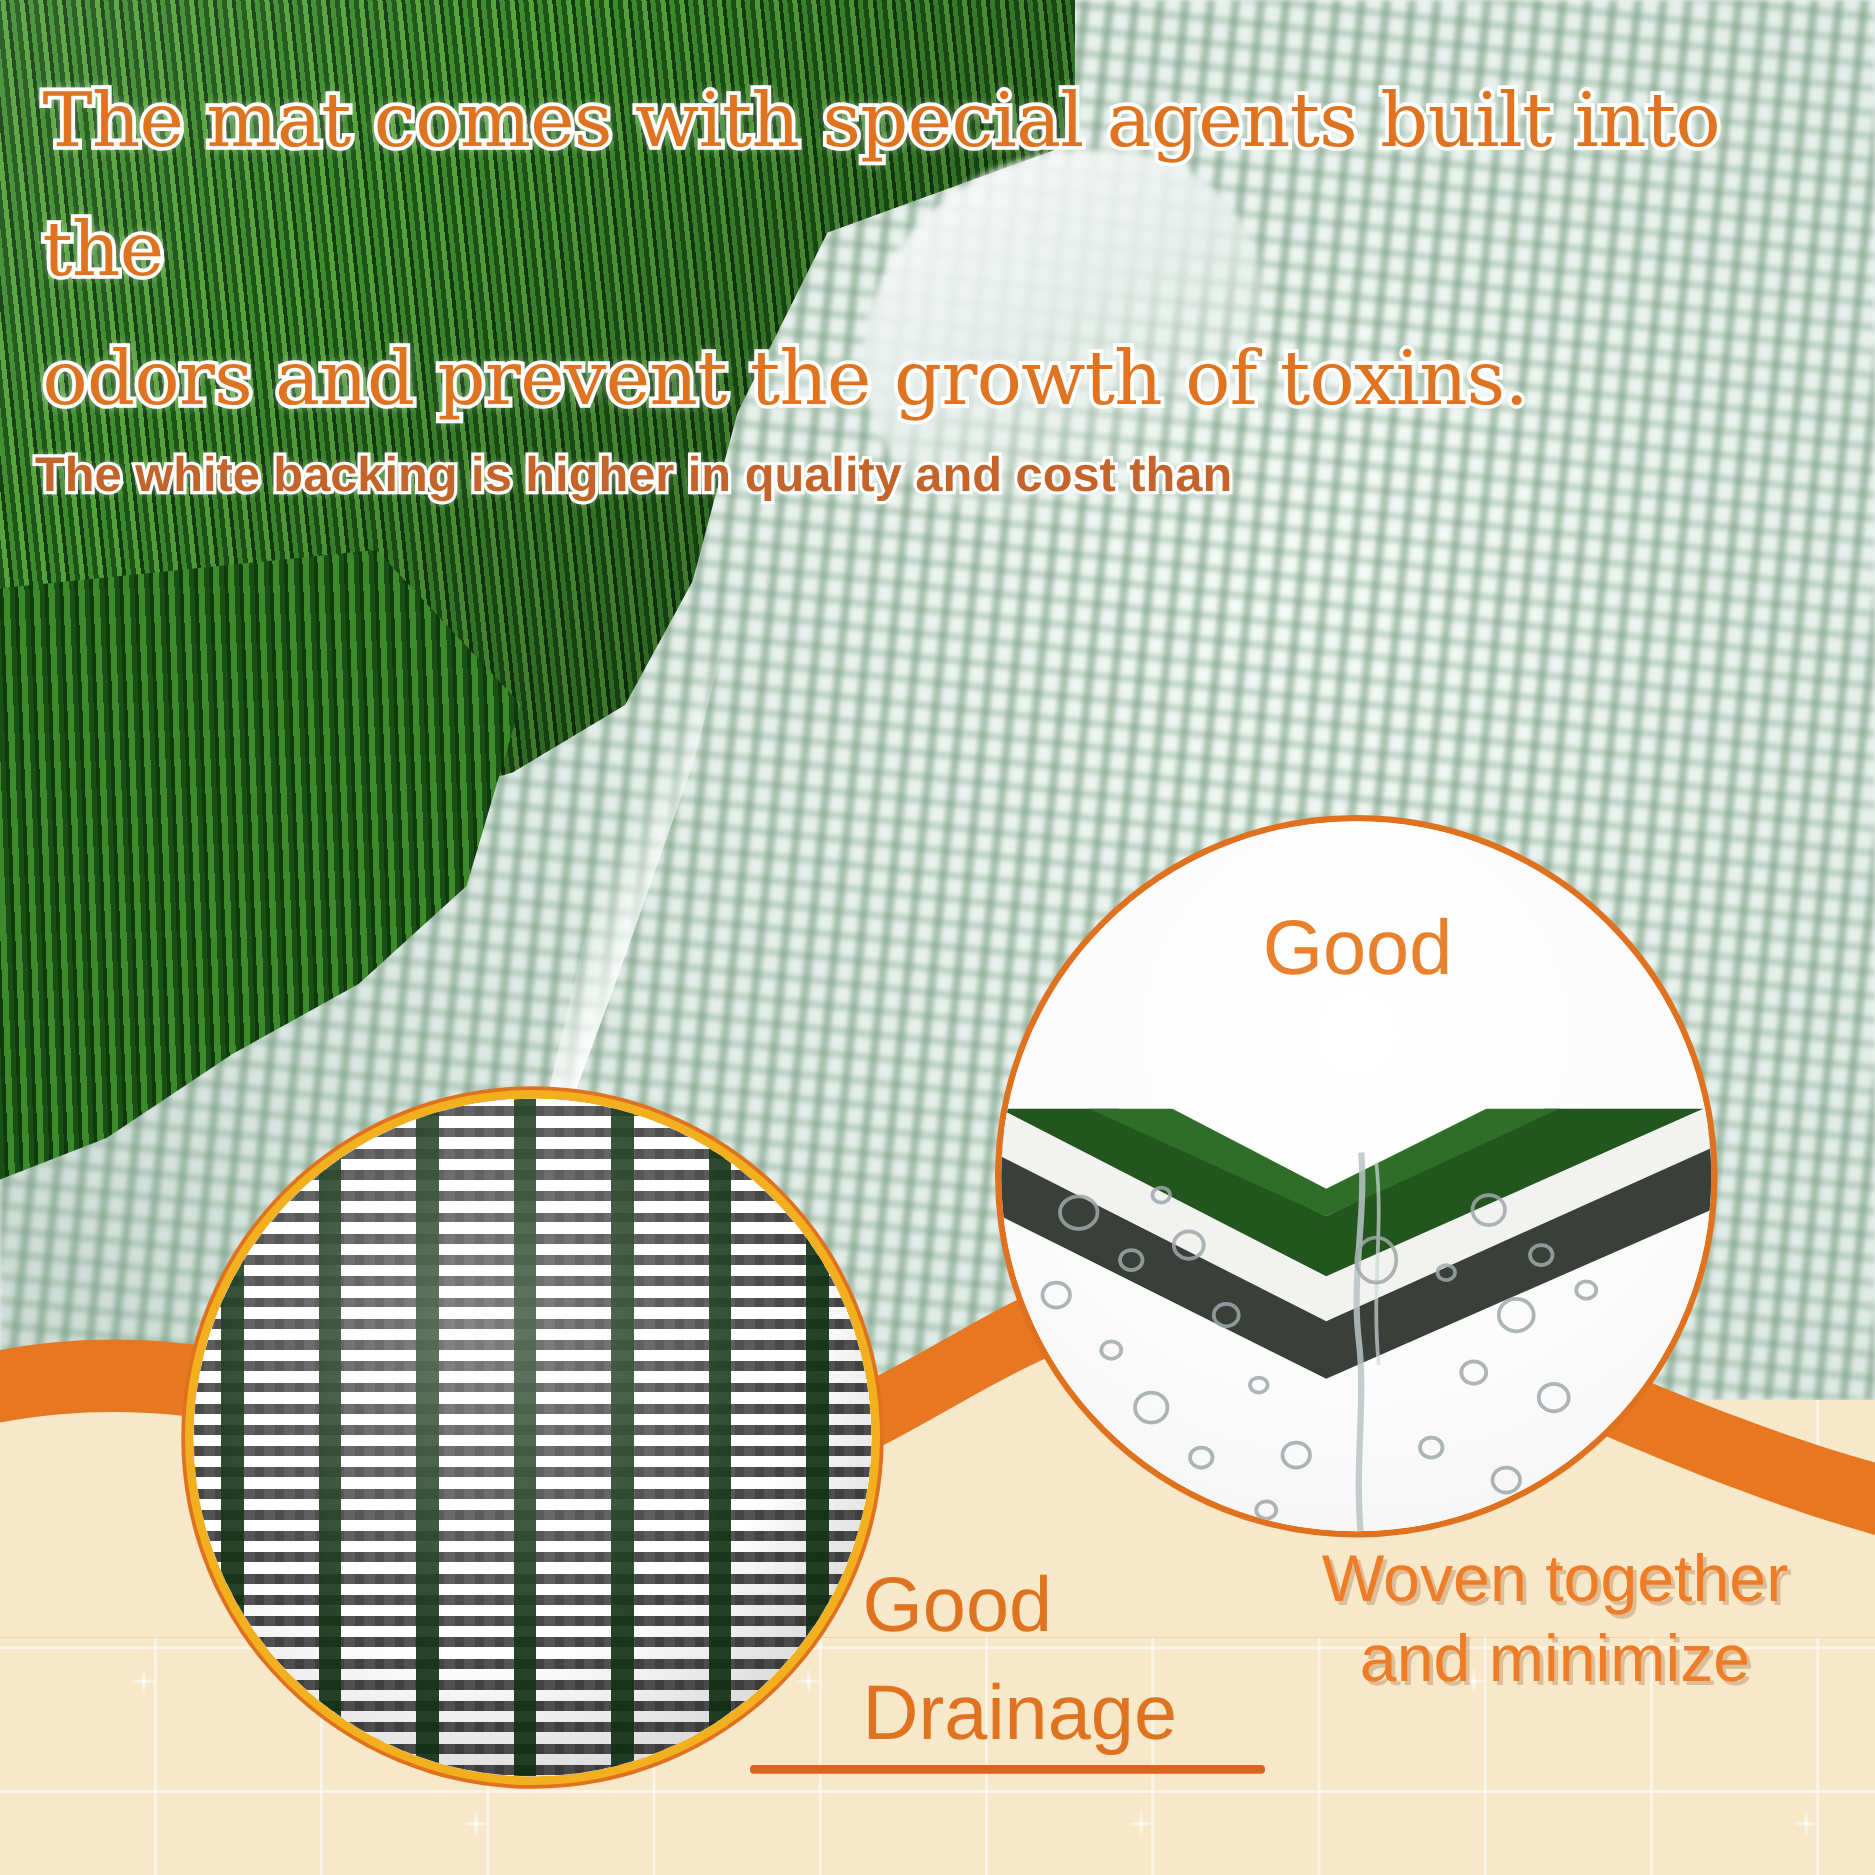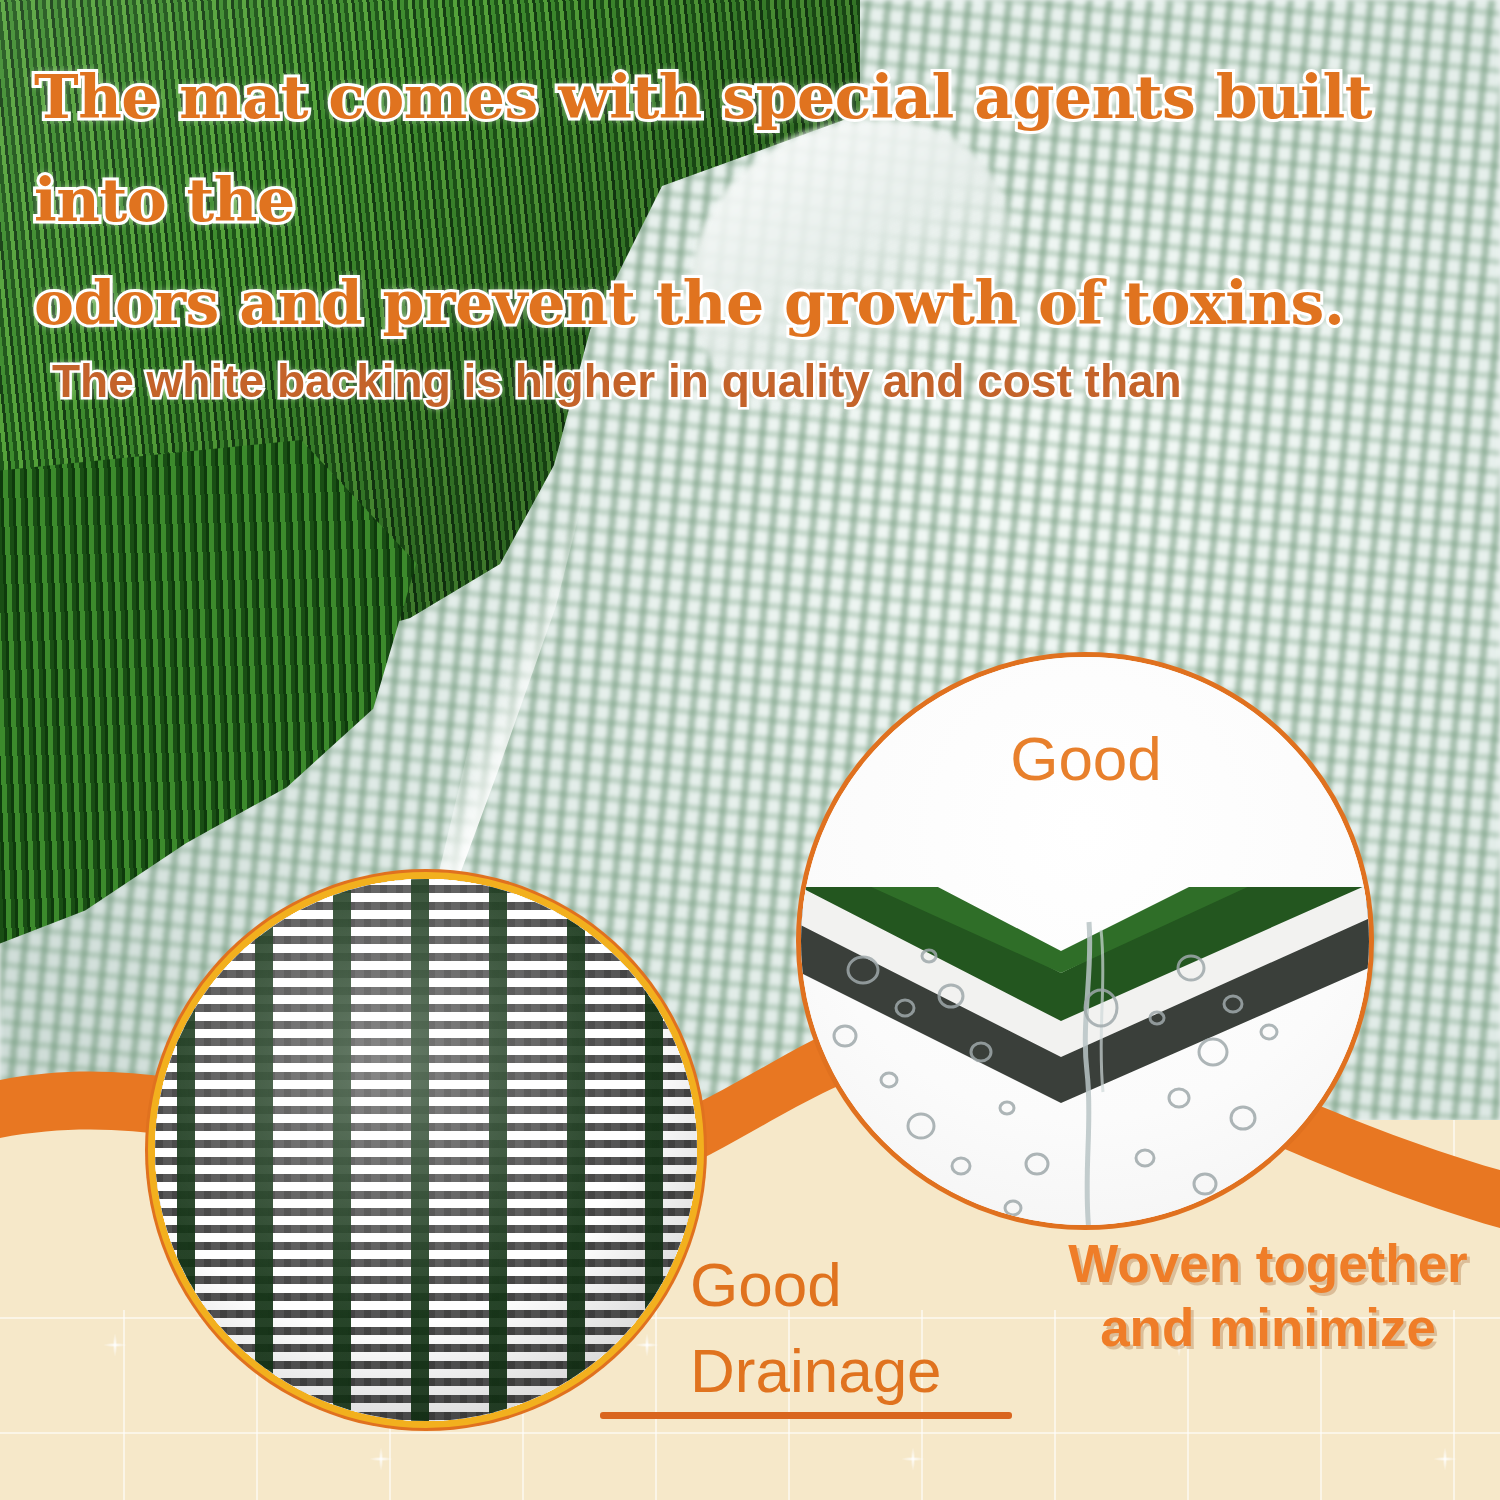--- a/index.html
+++ b/index.html
@@ -144,34 +144,34 @@
   
   .v-turf{
     position:absolute;left:-40px;top:230px;width:660px;height:300px;
   }
   .droplets{position:absolute;left:0;top:255px;width:578px;height:330px;}
 
   
   .headline{
     position:absolute;left:34px;top:46px;width:1450px;
     font-family:"DejaVu Serif", serif;
-    font-weight:bold;
+    font-weight:normal;
     font-size:60px;
     line-height:103px;
     letter-spacing:-.5px;
     color:#e0731f;
     -webkit-text-stroke:6px #ffffff;
     paint-order:stroke fill;
     text-shadow:0 0 9px rgba(255,255,255,.95);
   }
   .subtitle{
-    position:absolute;left:52px;top:352px;width:1300px;
+    position:absolute;left:28px;top:352px;width:1300px;
     font-family:"Liberation Sans", sans-serif;
     font-weight:bold;
-    font-size:46px;
+    font-size:39px;
     line-height:58px;
     color:#c4632a;
     -webkit-text-stroke:5px #ffffff;
     paint-order:stroke fill;
     text-shadow:0 0 7px rgba(255,255,255,.9);
   }
   .label-absorb{
     position:absolute;left:846px;top:716px;width:480px;
     text-align:center;
     font-size:62px;line-height:86px;
@@ -182,24 +182,24 @@
     position:absolute;left:690px;top:1242px;width:380px;
     font-size:62px;line-height:86px;
     color:#e0731f;
     font-family:"Liberation Sans", sans-serif;
   }
   .drain-underline{
     position:absolute;left:600px;top:1412px;width:412px;height:7px;
     background:#d9661f;border-radius:3px;
   }
   .label-woven{
-    position:absolute;left:1048px;top:1232px;width:440px;
+    position:absolute;left:1024px;top:1232px;width:440px;
     text-align:center;
     font-family:"Liberation Sans", sans-serif;
-    font-weight:bold;
+    font-weight:normal;
     font-size:53px;line-height:64px;
     color:#ef7d28;
     text-shadow:3px 3px 0 rgba(170,110,60,.35);
   }
 </style>
 </head>
 <body>
 
 <div class="stage">
 

